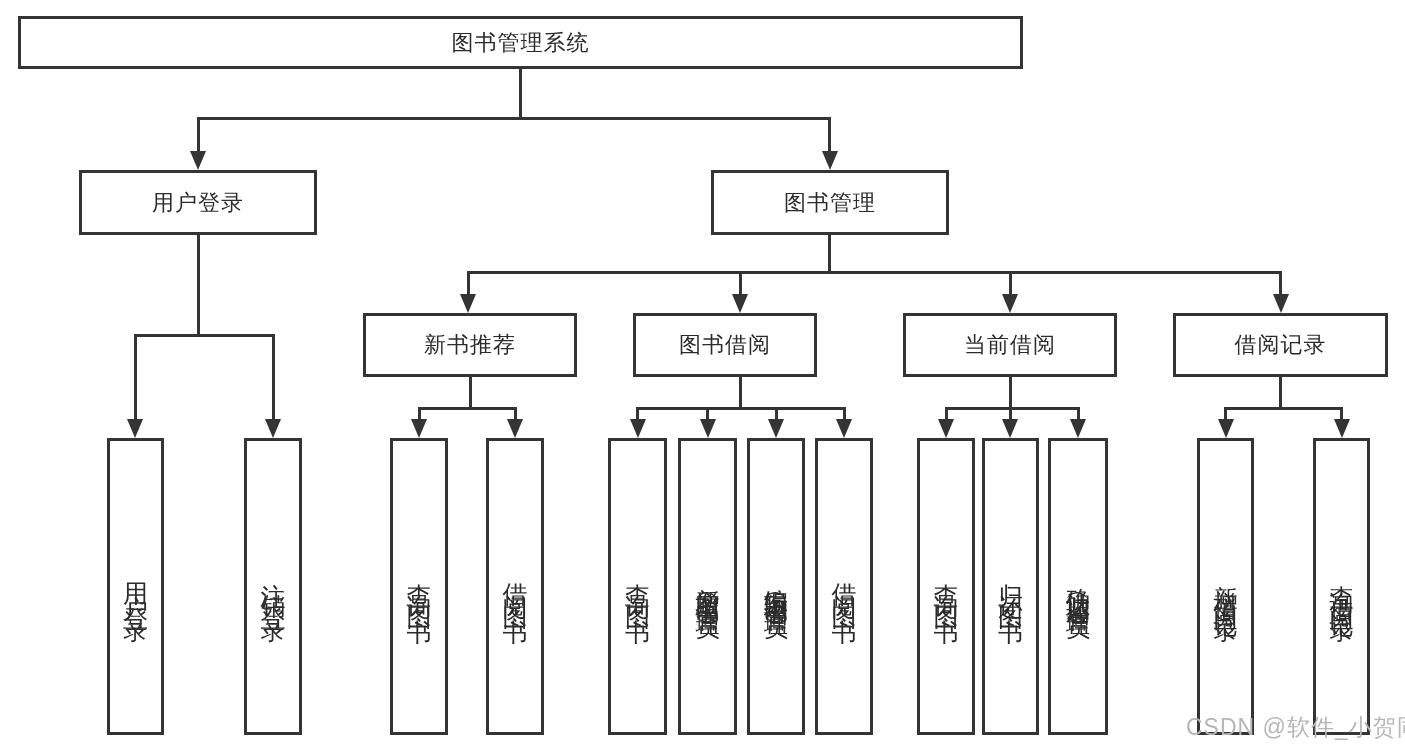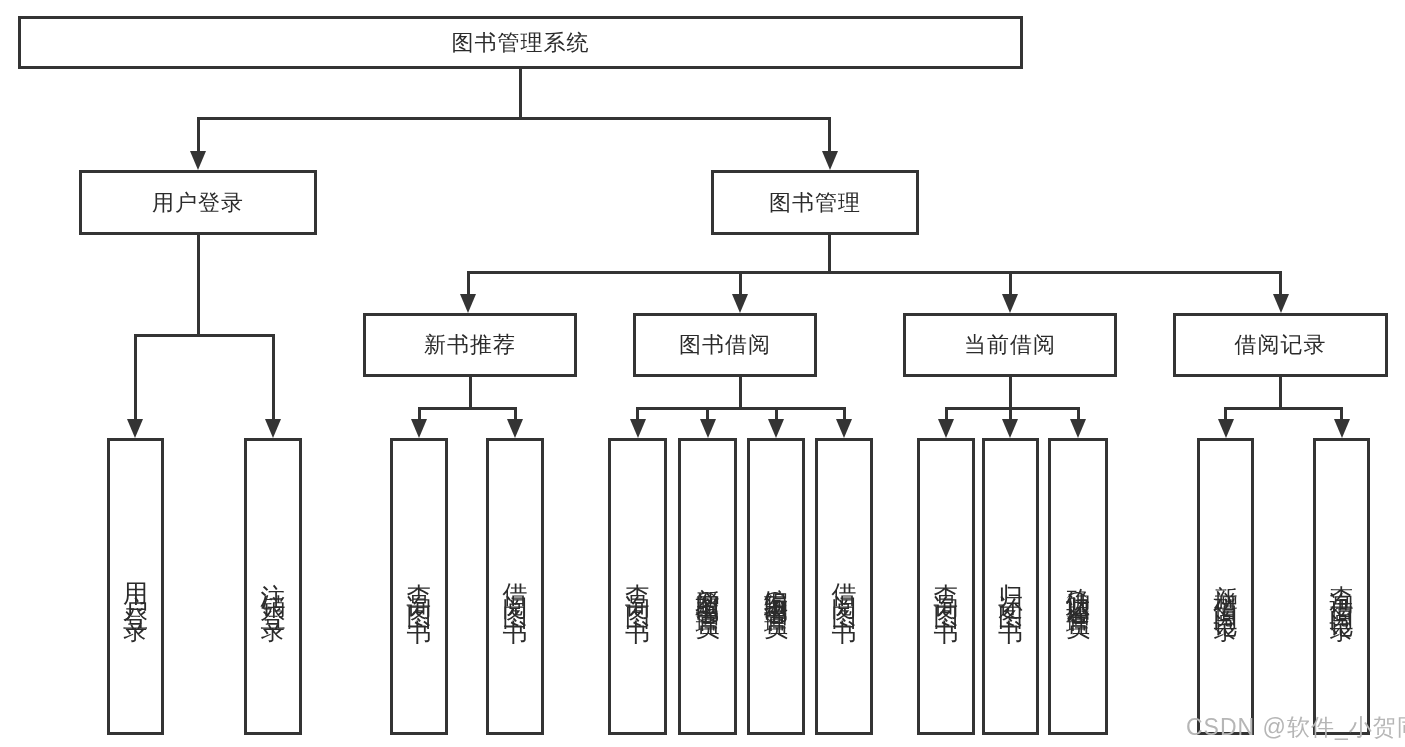--- a/index.html
+++ b/index.html
@@ -103,21 +103,21 @@
       <div class="ahead" style="left: 1333.5px; top: 419px;"></div>
     </div>
 
   <div class="box" style="left:18px;top:16px;width:1005px;height:53px;">
     <span>图书管理系统</span>
   </div>
 
   <div class="box" style="left:79px;top:170px;width:238px;height:65px;">
     <span>用户登录</span>
   </div>
-  <div class="box" style="left:711px;top:170px;width:208px;height:65px;align-items:center;">
+  <div class="box" style="left:711px;top:170px;width:238px;height:65px;align-items:center;">
     <span>图书管理</span>
   </div>
 
   <div class="box" style="left:363px;top:313px;width:214px;height:64px;">
     <span>新书推荐</span>
   </div>
   <div class="box" style="left:633px;top:313px;width:184px;height:64px;">
     <span>图书借阅</span>
   </div>
   <div class="box" style="left:1173px;top:313px;width:215px;height:64px;">

